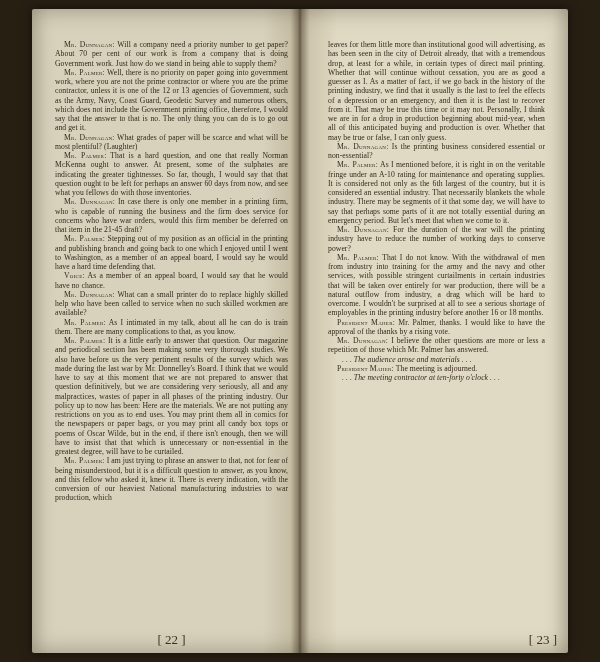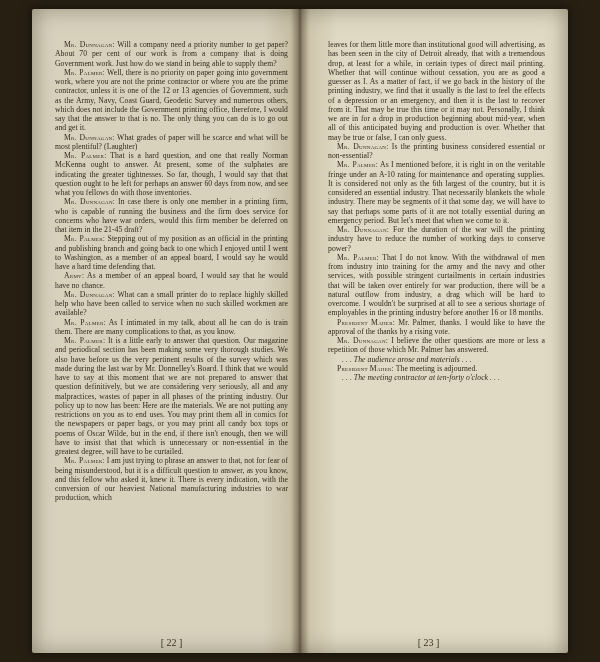--- a/index.html
+++ b/index.html
@@ -84,41 +84,41 @@
     font-variant: small-caps;
     letter-spacing: 0.25px;
   }
 
   .folio {
     position: absolute;
     bottom: 5px;
     left: 0;
     right: 0;
     text-align: center;
-    font-size: 10px;
+    font-size: 13px;
     color: #40331f;
   }
   .page.left  .folio { padding-left: 11px; }
-  .page.right .folio { padding-right: 11px; }
+  .page.right .folio { padding-right: 11px; text-align: right; }
 </style>
 </head>
 <body>
 
 <div class="scan">
   <div class="spread">
 
     <div class="page left">
       <div class="text-block">
           <p class="para"><span class="speaker">Mr. Dunnagan:</span> Will a company need a priority number to get paper? About 70 per cent of our work is from a company that is doing Government work. Just how do we stand in being able to supply them?</p>
           <p class="para"><span class="speaker">Mr. Palmer:</span> Well, there is no priority on paper going into government work, where you are not the prime contractor or where you are the prime contractor, unless it is one of the 12 or 13 agencies of Government, such as the Army, Navy, Coast Guard, Geodetic Survey and numerous others, which does not include the Government printing office, therefore, I would say that the answer to that is no. The only thing you can do is to go out and get it.</p>
           <p class="para"><span class="speaker">Mr. Dunnagan:</span> What grades of paper will be scarce and what will be most plentiful? (Laughter)</p>
           <p class="para"><span class="speaker">Mr. Palmer:</span> That is a hard question, and one that really Norman McKenna ought to answer. At present, some of the sulphates are indicating the greater tightnesses. So far, though, I would say that that question ought to be left for perhaps an answer 60 days from now, and see what you fellows do with those inventories.</p>
           <p class="para"><span class="speaker">Mr. Dunnagan:</span> In case there is only one member in a printing firm, who is capable of running the business and the firm does service for concerns who have war orders, would this firm member be deferred on that item in the 21-45 draft?</p>
           <p class="para"><span class="speaker">Mr. Palmer:</span> Stepping out of my position as an official in the printing and publishing branch and going back to one which I enjoyed until I went to Washington, as a member of an appeal board, I would say he would have a hard time defending that.</p>
-          <p class="para"><span class="speaker">Army:</span> As a member of an appeal board, I would say that he would have no chance.</p>
+          <p class="para"><span class="speaker">Voice:</span> As a member of an appeal board, I would say that he would have no chance.</p>
           <p class="para"><span class="speaker">Mr. Dunnagan:</span> What can a small printer do to replace highly skilled help who have been called to service when no such skilled workmen are available?</p>
           <p class="para"><span class="speaker">Mr. Palmer:</span> As I intimated in my talk, about all he can do is train them. There are many complications to that, as you know.</p>
           <p class="para"><span class="speaker">Mr. Palmer:</span> It is a little early to answer that question. Our magazine and periodical section has been making some very thorough studies. We also have before us the very pertinent results of the survey which was made during the last war by Mr. Donnelley's Board. I think that we would have to say at this moment that we are not prepared to answer that question definitively, but we are considering very seriously, all and any malpractices, wastes of paper in all phases of the printing industry. Our policy up to now has been: Here are the materials. We are not putting any restrictions on you as to end uses. You may print them all in comics for the newspapers or paper bags, or you may print all candy box tops or poems of Oscar Wilde, but in the end, if there isn't enough, then we will have to insist that that which is unnecessary or non-essential in the greatest degree, will have to be curtailed.</p>
           <p class="para"><span class="speaker">Mr. Palmer:</span> I am just trying to phrase an answer to that, not for fear of being misunderstood, but it is a difficult question to answer, as you know, and this fellow who asked it, knew it. There is every indication, with the conversion of our heaviest National manufacturing industries to war production, which</p>
         </div>
       <div class="folio">[ 22 ]</div>
     </div>
 
     <div class="page right">
       <div class="text-block">

